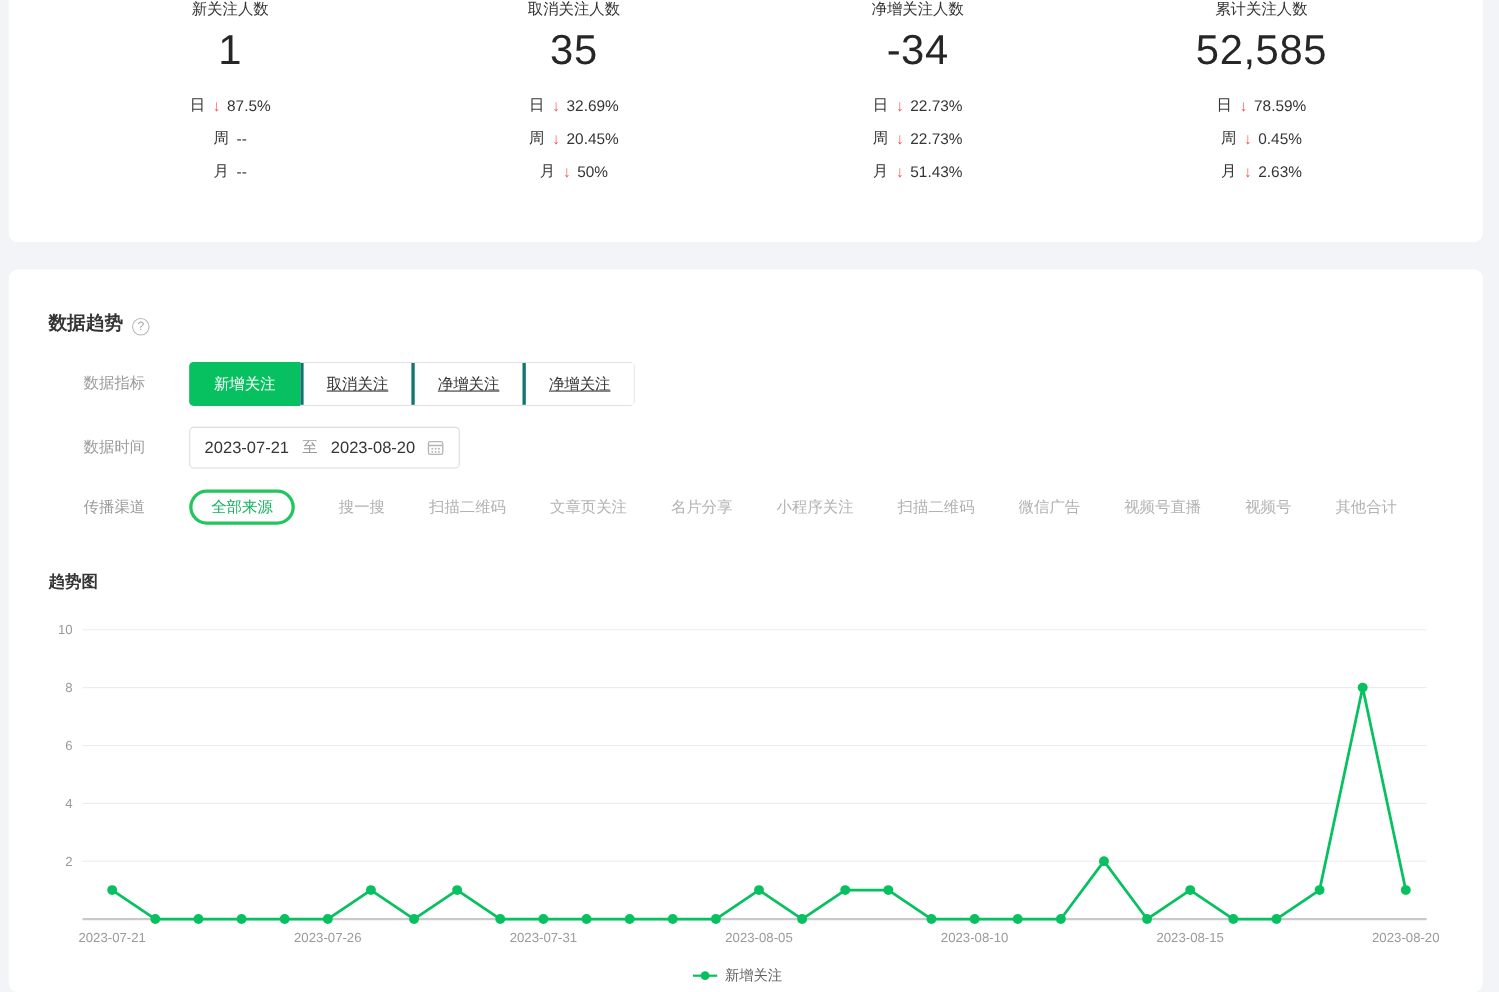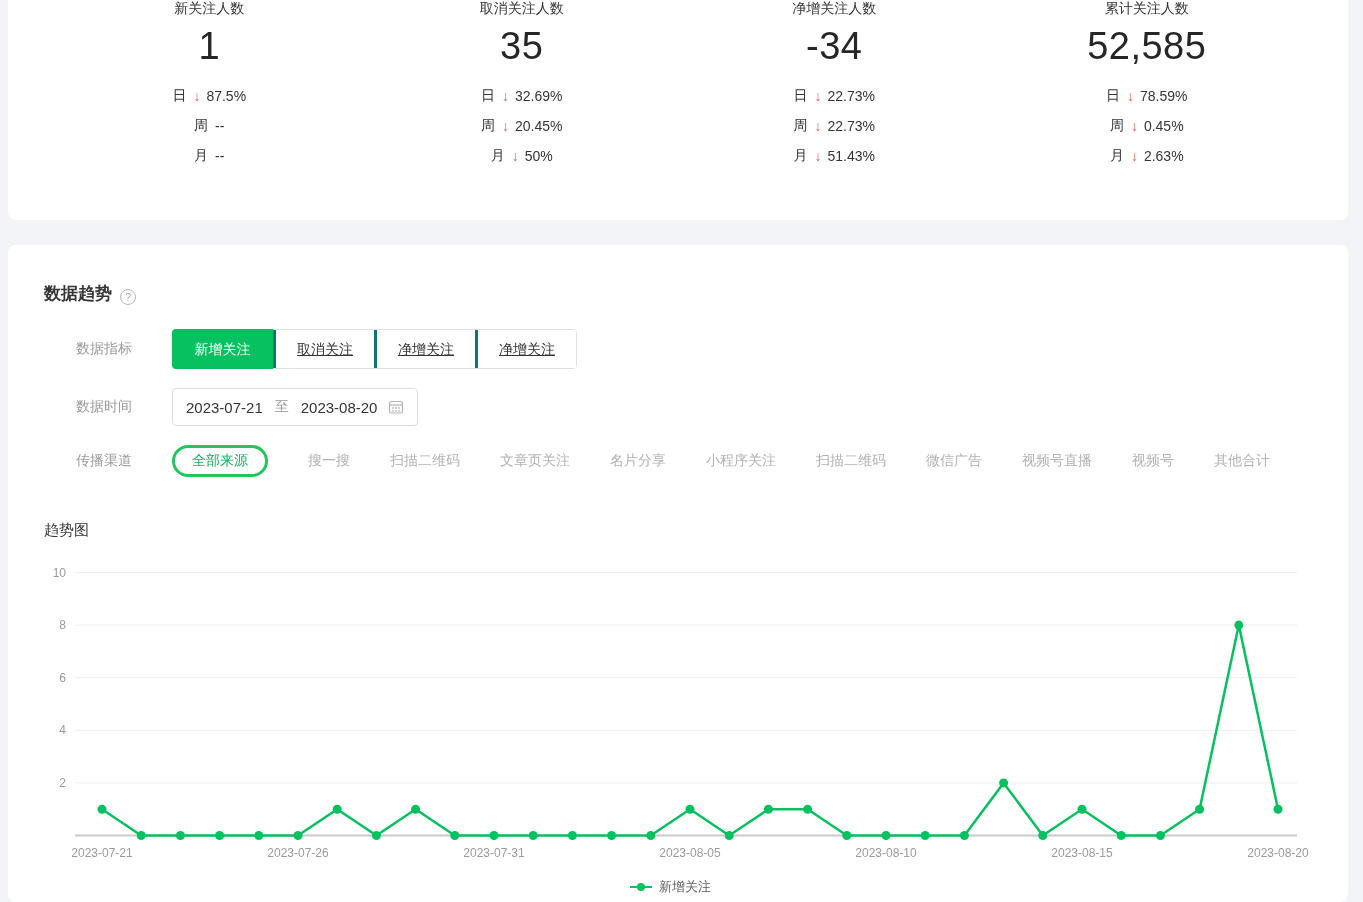--- a/index.html
+++ b/index.html
@@ -63,21 +63,21 @@
 
   
   .channel-row { margin-bottom:44px; margin-top:3px; }
   .channel-list { display:flex; align-items:center; gap:40px; }
   .channel-pill {
     height:32px; padding:0 17px; border:3px solid #22c55e; border-radius:16px;
     color:#12b35f; font-size:14px; display:inline-flex; align-items:center; cursor:pointer; background:#fff;
   }
   .channel-item { font-size:14px; color:#b2b2b2; cursor:pointer; }
 
-  .chart-title { font-size:15px; font-weight:400; line-height:18px; color:#353535; margin-bottom:25px; }
+  .chart-title { font-size:15px; font-weight:700; line-height:18px; color:#353535; margin-bottom:25px; }
   .chart-wrap { width:1253px; }
   .chart-wrap svg { overflow:visible; display:block; }
 
   .legend-row { display:flex; justify-content:center; align-items:center; margin-top:14px; width:1253px; }
   .legend-item { display:inline-flex; align-items:center; cursor:pointer; }
   .legend-marker { position:relative; width:22px; height:8px; margin-right:7px; }
   .legend-marker::before { content:""; position:absolute; left:0; top:3px; width:22px; height:2px; background:#07c160; }
   .legend-marker::after { content:""; position:absolute; left:7px; top:0; width:8px; height:8px; border-radius:50%; background:#07c160; }
   .legend-label { font-size:13px; color:#5f5f5f; }
 </style>

